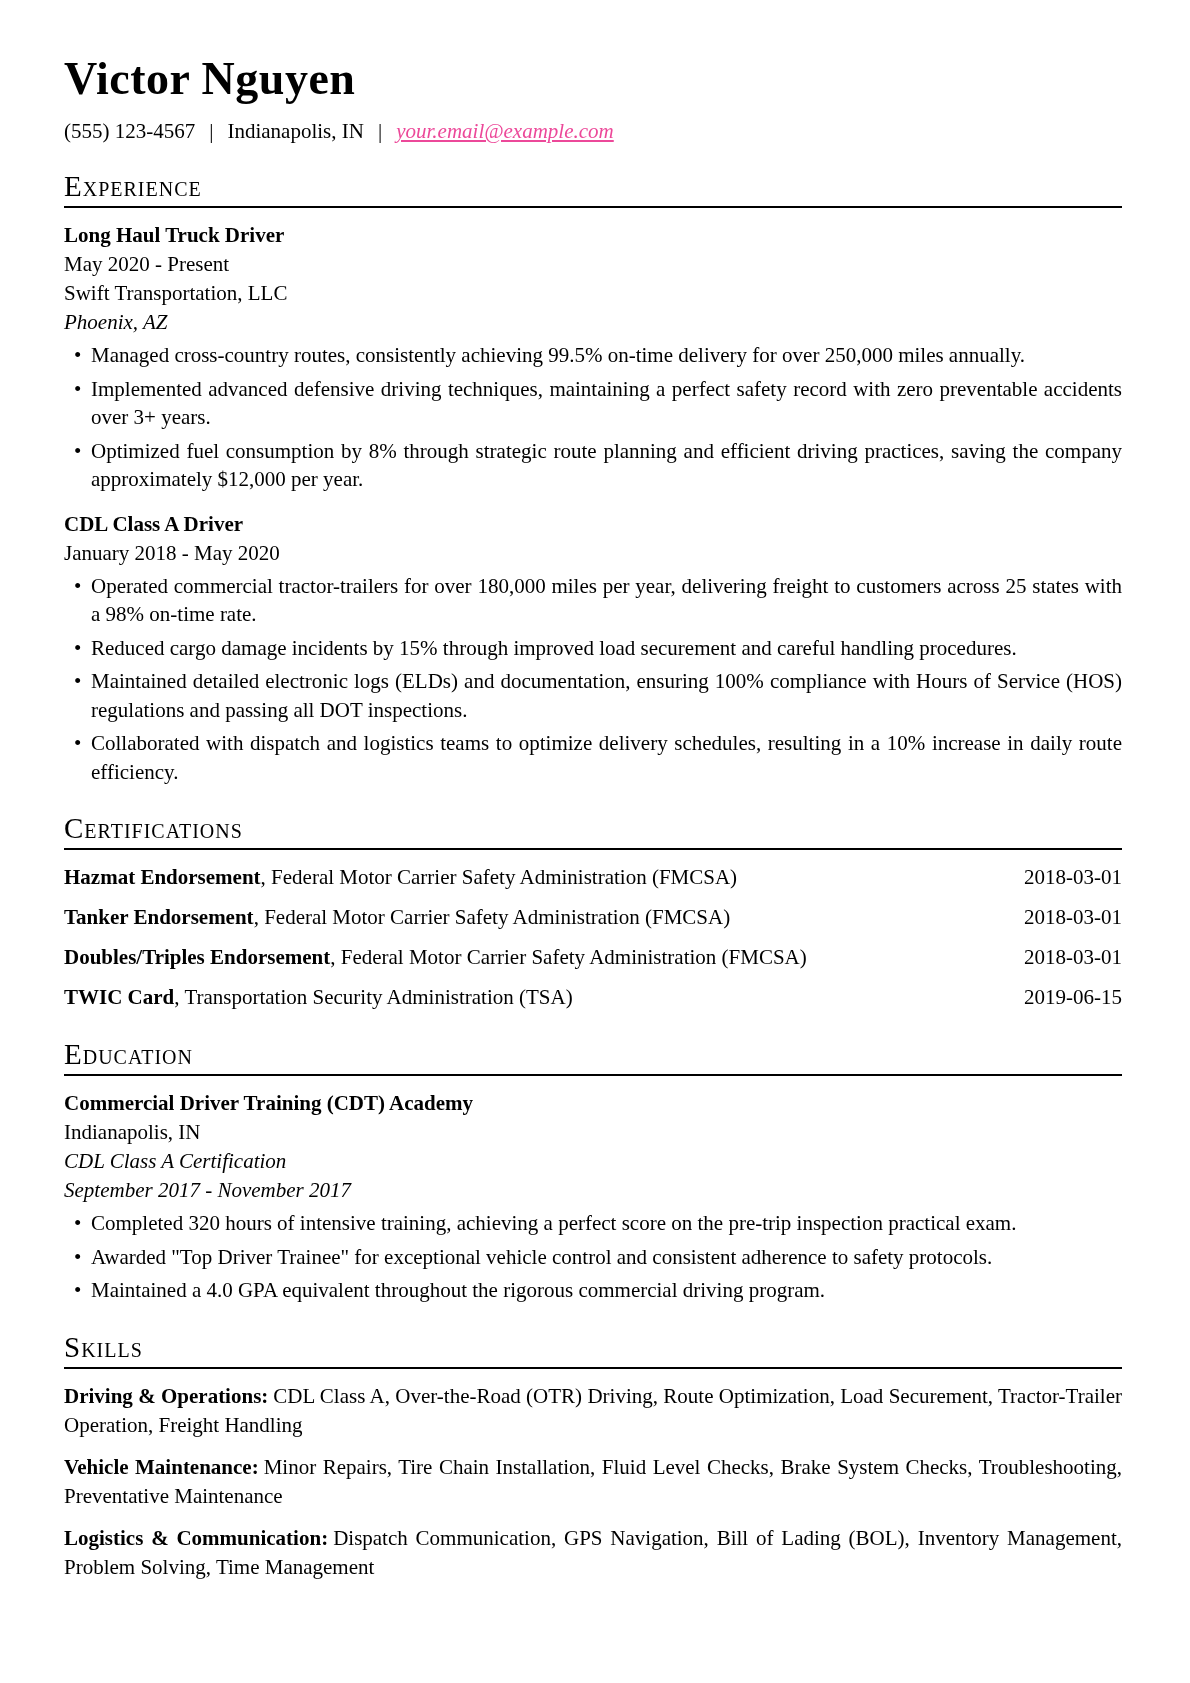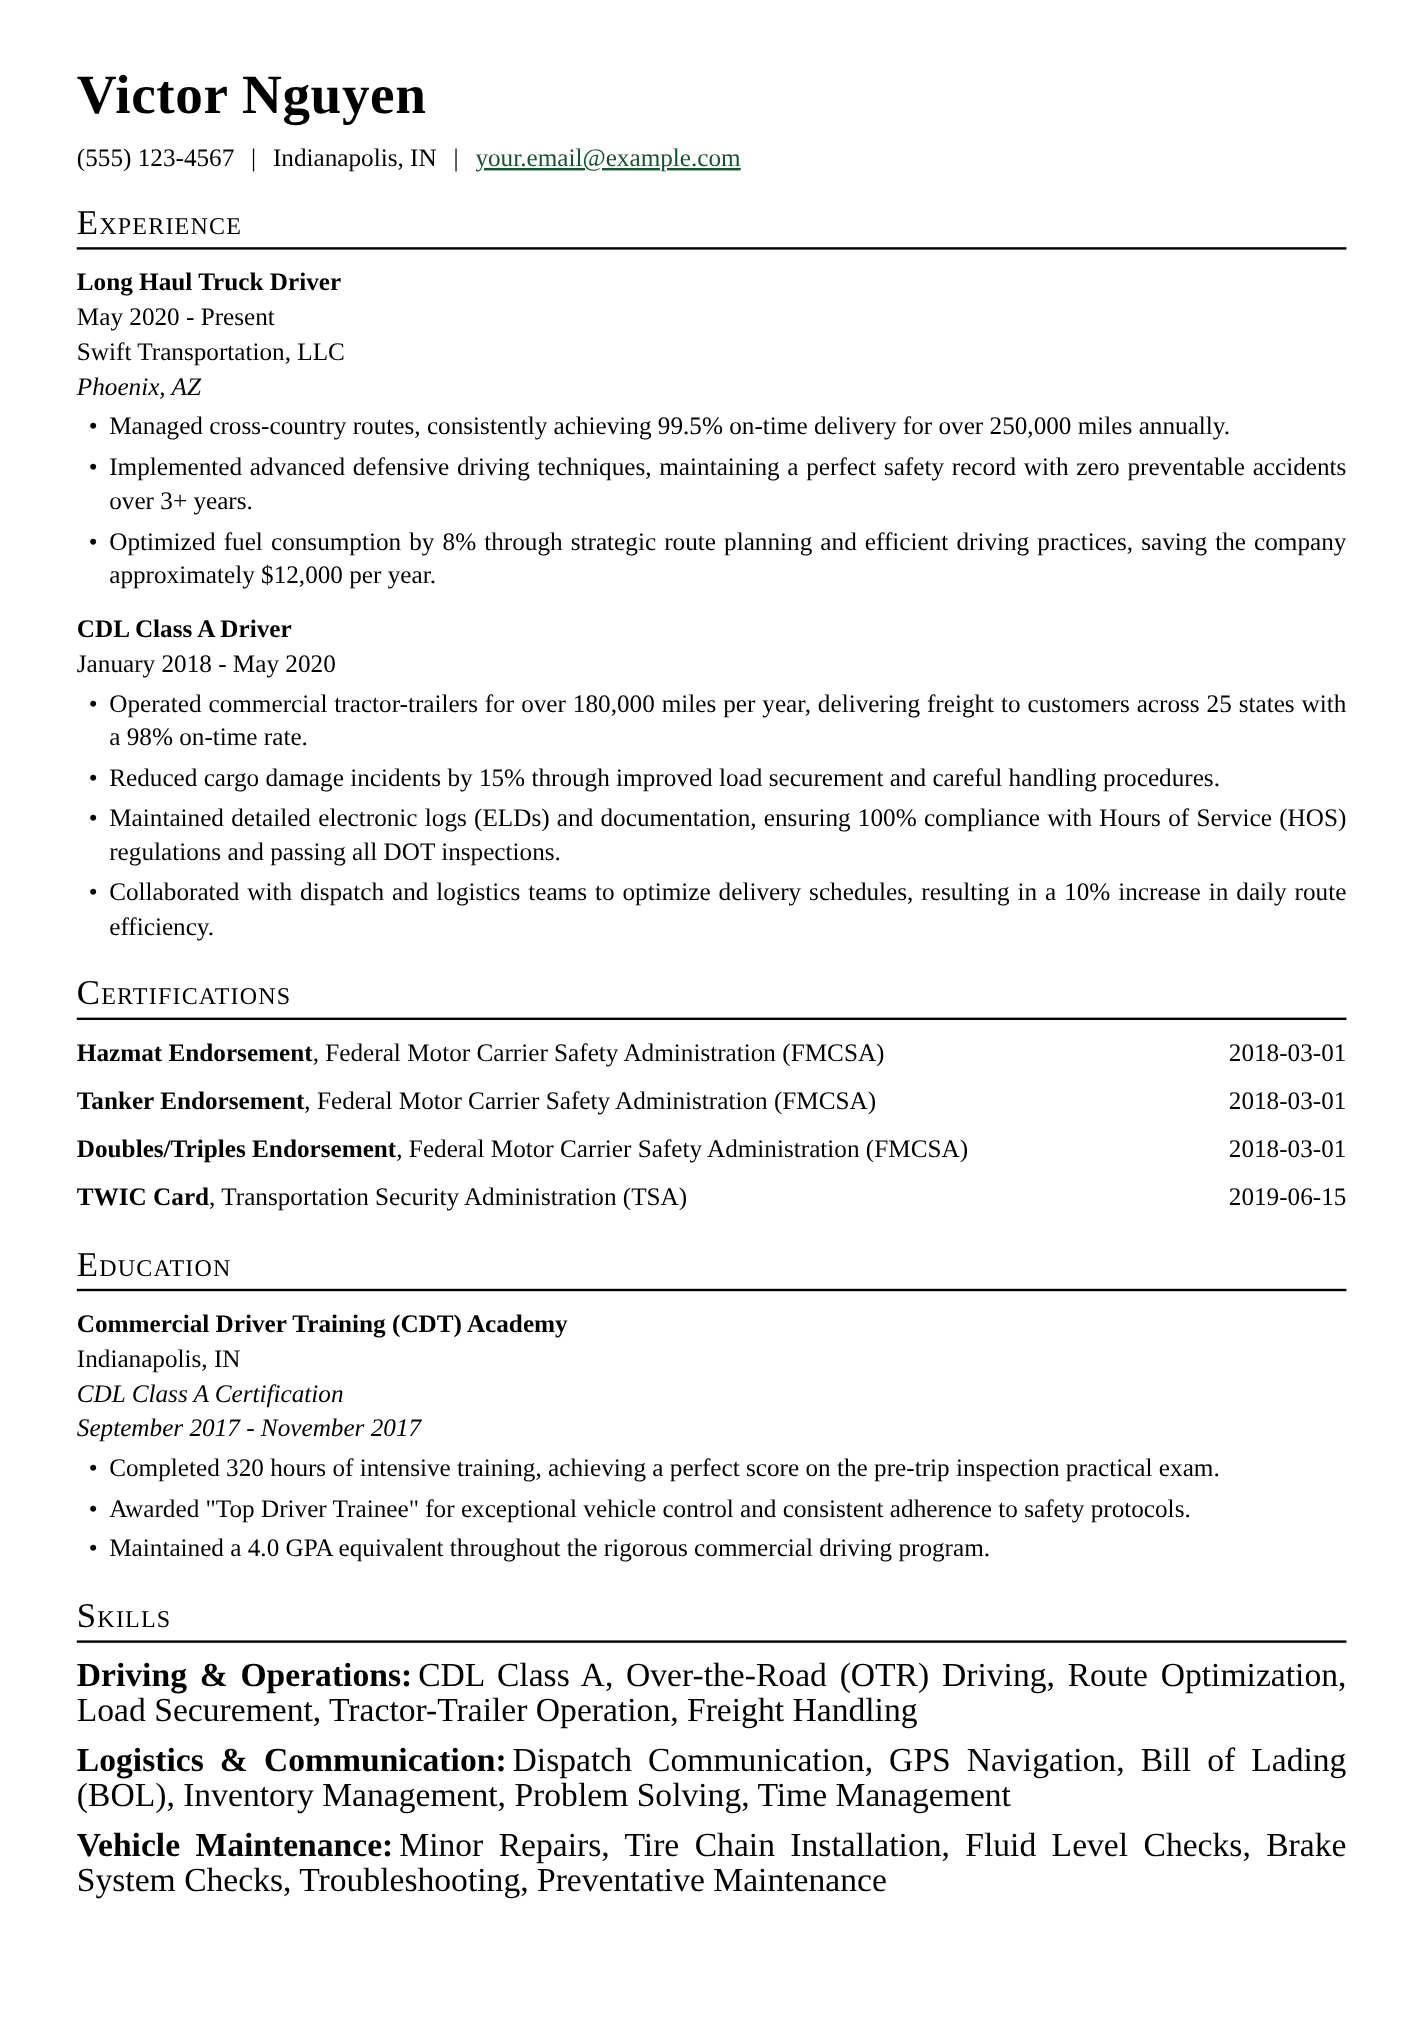--- a/index.html
+++ b/index.html
@@ -18,21 +18,21 @@
     font-size: 46px;
     font-weight: bold;
     margin: 0 0 14px 0;
     letter-spacing: 0.5px;
   }
   .contact {
     font-size: 21px;
     margin-bottom: 6px;
   }
   .contact .sep { margin: 0 14px; }
-  a.email { color: #14532d; text-decoration: underline; cursor: pointer; }
+  a.email { color: #ec4899; text-decoration: underline; cursor: pointer; font-style: italic; }
 
   
   h2.sec {
     font-variant: small-caps;
     font-weight: normal;
     font-size: 29px;
     letter-spacing: 1px;
     margin: 26px 0 0 0;
     padding-bottom: 3px;
     border-bottom: 2.5px solid #000;
@@ -79,21 +79,21 @@
     align-items: baseline;
     font-size: 21px;
     line-height: 29px;
     margin-top: 11px;
     gap: 19px;
   }
   .cert-row:first-of-type { margin-top: 13px; }
 
   
   .skill-p {
-    font-size: 28px;
+    font-size: 21px;
     line-height: 29px;
     text-align: justify;
     hyphens: auto;
     -webkit-hyphens: auto;
     margin: 13px 0 0 0;
   }
   .skill-label { font-weight: bold; margin-right: 5px; }
 </style>
 </head>
 <body>
@@ -178,17 +178,17 @@
         <li>Awarded "Top Driver Trainee" for exceptional vehicle control and consistent adherence to safety protocols.</li>
         <li>Maintained a 4.0 GPA equivalent throughout the rigorous commercial driving program.</li>
       </ul>
     </div>
   </section>
 
   <section>
     <h2 class="sec">Skills</h2>
 
     <p class="skill-p"><span class="skill-label">Driving &amp; Operations:</span><span>CDL Class A, Over-the-Road (OTR) Driving, Route Optimization, Load Securement, Tractor-Trailer Operation, Freight Handling</span></p>
+    <p class="skill-p"><span class="skill-label">Vehicle Maintenance:</span><span>Minor Repairs, Tire Chain Installation, Fluid Level Checks, Brake System Checks, Troubleshooting, Preventative Maintenance</span></p>
     <p class="skill-p"><span class="skill-label">Logistics &amp; Communication:</span><span>Dispatch Communication, GPS Navigation, Bill of Lading (BOL), Inventory Management, Problem Solving, Time Management</span></p>
-    <p class="skill-p"><span class="skill-label">Vehicle Maintenance:</span><span>Minor Repairs, Tire Chain Installation, Fluid Level Checks, Brake System Checks, Troubleshooting, Preventative Maintenance</span></p>
   </section>
 
 </div>
 
 </body></html>

